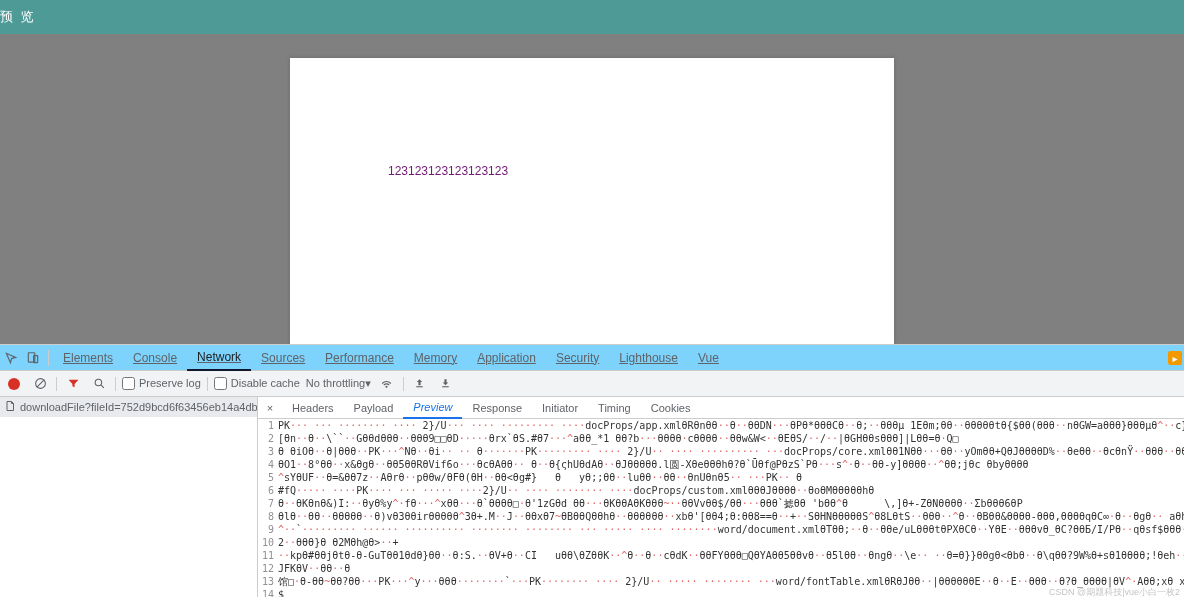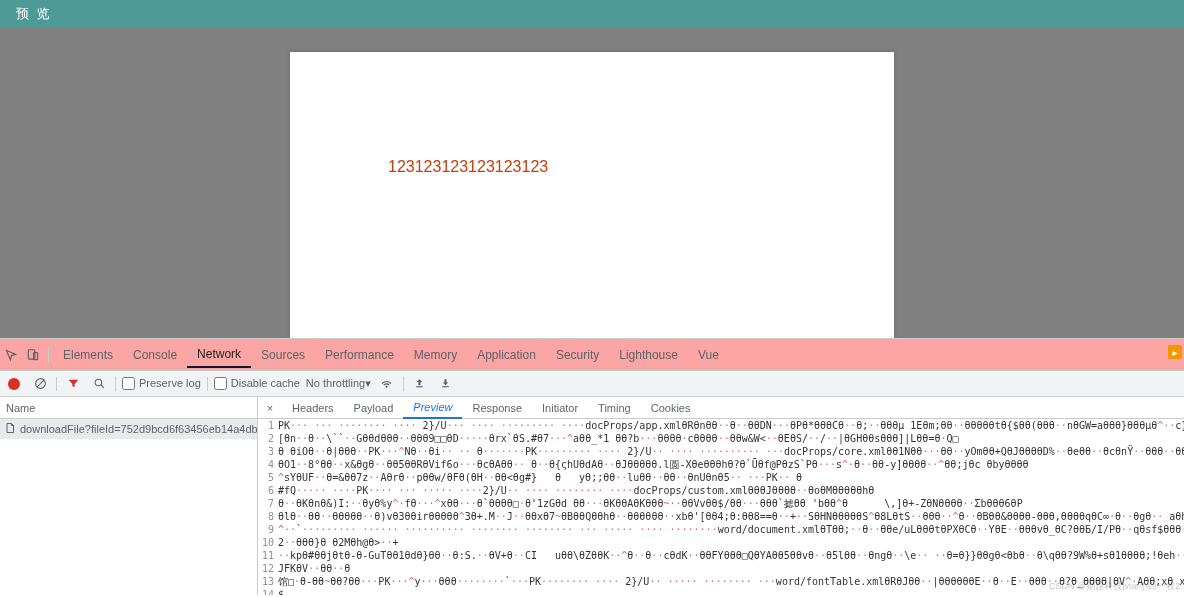--- a/index.html
+++ b/index.html
@@ -1,25 +1,25 @@
 <!DOCTYPE html>
 <html><head>
 <meta charset="utf-8">
 <style>
   * { box-sizing: border-box; }
   html, body { margin:0; padding:0; font-family: Arial, "Helvetica Neue", sans-serif; font-size:12px; color:#333; }
   body { width:1184px; height:597px; overflow:hidden; background:#fff; }
 
-  .preview-header { height:28px; background:#4d9a96; color:#fff; display:flex; align-items:center; padding-left:16px; font-size:13px; letter-spacing:2px; }
+  .preview-header { height:34px; background:#4d9a96; color:#fff; display:flex; align-items:center; padding-left:0; font-size:13px; letter-spacing:2px; }
   .preview-area { height:310px; background:#808080; display:flex; justify-content:center; align-items:flex-end; position:relative; }
   .paper { width:604px; height:286px; background:#fff; box-shadow:0 0 4px rgba(0,0,0,.2); position:relative; }
-  .paper-text { position:absolute; left:98px; top:106px; font-size:16px; color:#c2410c; }
+  .paper-text { position:absolute; left:98px; top:106px; font-size:12px; color:#701a75; }
 
   .devtools { height:257px; display:flex; flex-direction:column; border-top:1px solid #ccc; position:relative; }
-  .dt-tabbar { height:32px; display:flex; align-items:center; border-bottom:1px solid #ccc; background:#fca5a5; font-size:12px; color:#5f6368; }
+  .dt-tabbar { height:26px; display:flex; align-items:center; border-bottom:1px solid #ccc; background:#7dd3fc; font-size:12px; color:#5f6368;text-decoration:underline; }
   .dt-ic { width:22px; height:26px; display:flex; align-items:center; justify-content:center; color:#5f6368; }
   .dt-ic svg { width:14px; height:14px; }
   .dt-tab { padding:0 10px; height:26px; display:flex; align-items:center; cursor:pointer; }
   .dt-tab.active { color:#202124; border-bottom:2px solid #0f172a; }
   .orange-tab { background:#f29900; color:#fff; width:14px; height:14px; border-radius:2px; display:flex; align-items:center; justify-content:center; font-size:10px; position:absolute; right:2px; top:6px; }
 
   .dt-toolbar { height:26px; display:flex; align-items:center; border-bottom:1px solid #ccc; background:#f1f3f4; font-size:11px; color:#5f6368; gap:6px; padding-left:4px; }
   .tb-ic { width:20px; height:20px; display:flex; align-items:center; justify-content:center; }
   .tb-ic svg { width:13px; height:13px; }
   .rec-dot { width:12px; height:12px; border-radius:50%; background:#d93025; }
@@ -141,21 +141,20 @@
     <span class="tb-ic">
         <svg viewBox="0 0 24 24" fill="#5f6368">
           <path d="M12 15l-5-5h3V4h4v6h3z"></path>
           <rect x="6" y="17" width="12" height="2"></rect>
         </svg>
       </span>
   </div>
 
   <div class="dt-body">
     <div class="req-list">
-      <div class="req-head">Name</div>
       <div class="req-row">
         <span class="file-ic"><svg viewBox="0 0 24 24" fill="none" stroke="#5f6368" stroke-width="2">
               <path d="M6 3h9l4 4v14H6z"></path>
               <path d="M15 3v4h4"></path>
             </svg></span>
         <span>downloadFile?fileId=752d9bcd6f63456eb14a4db4dc6…</span>
       </div>
     </div>
 
     <div class="detail">

